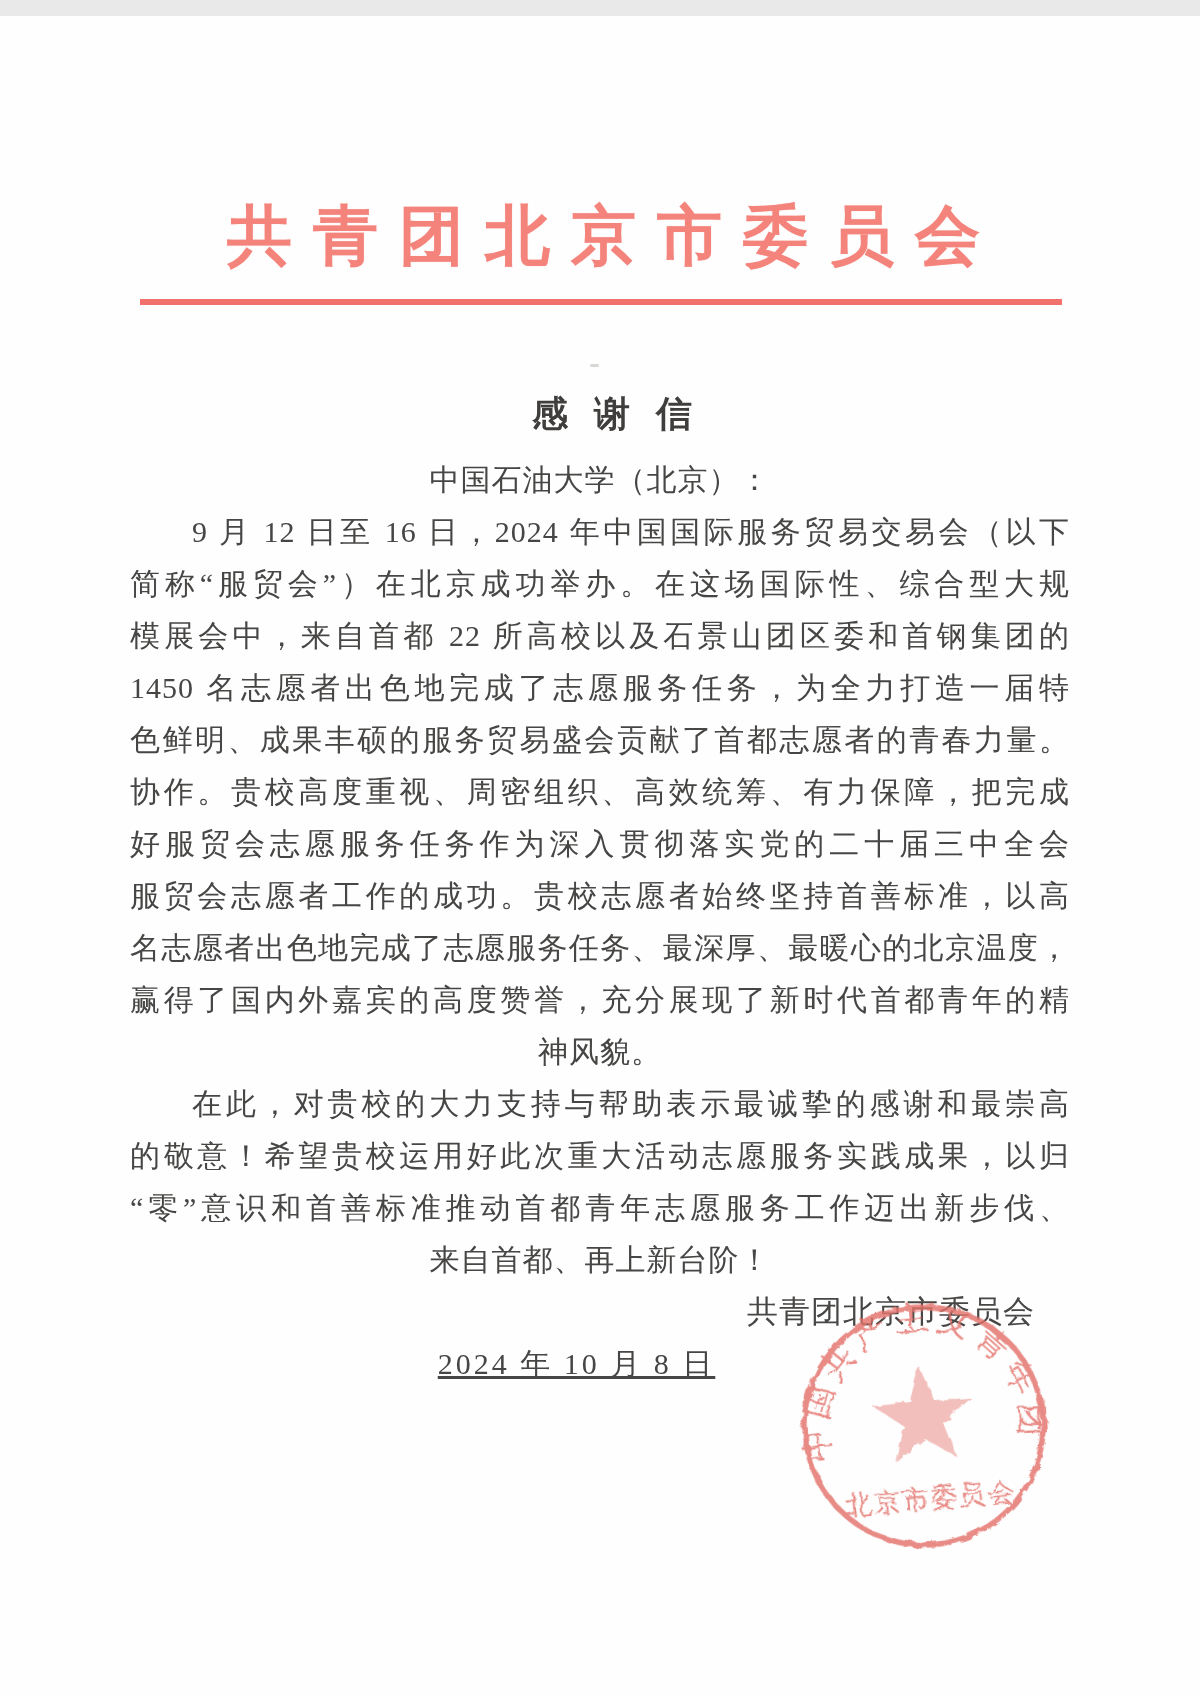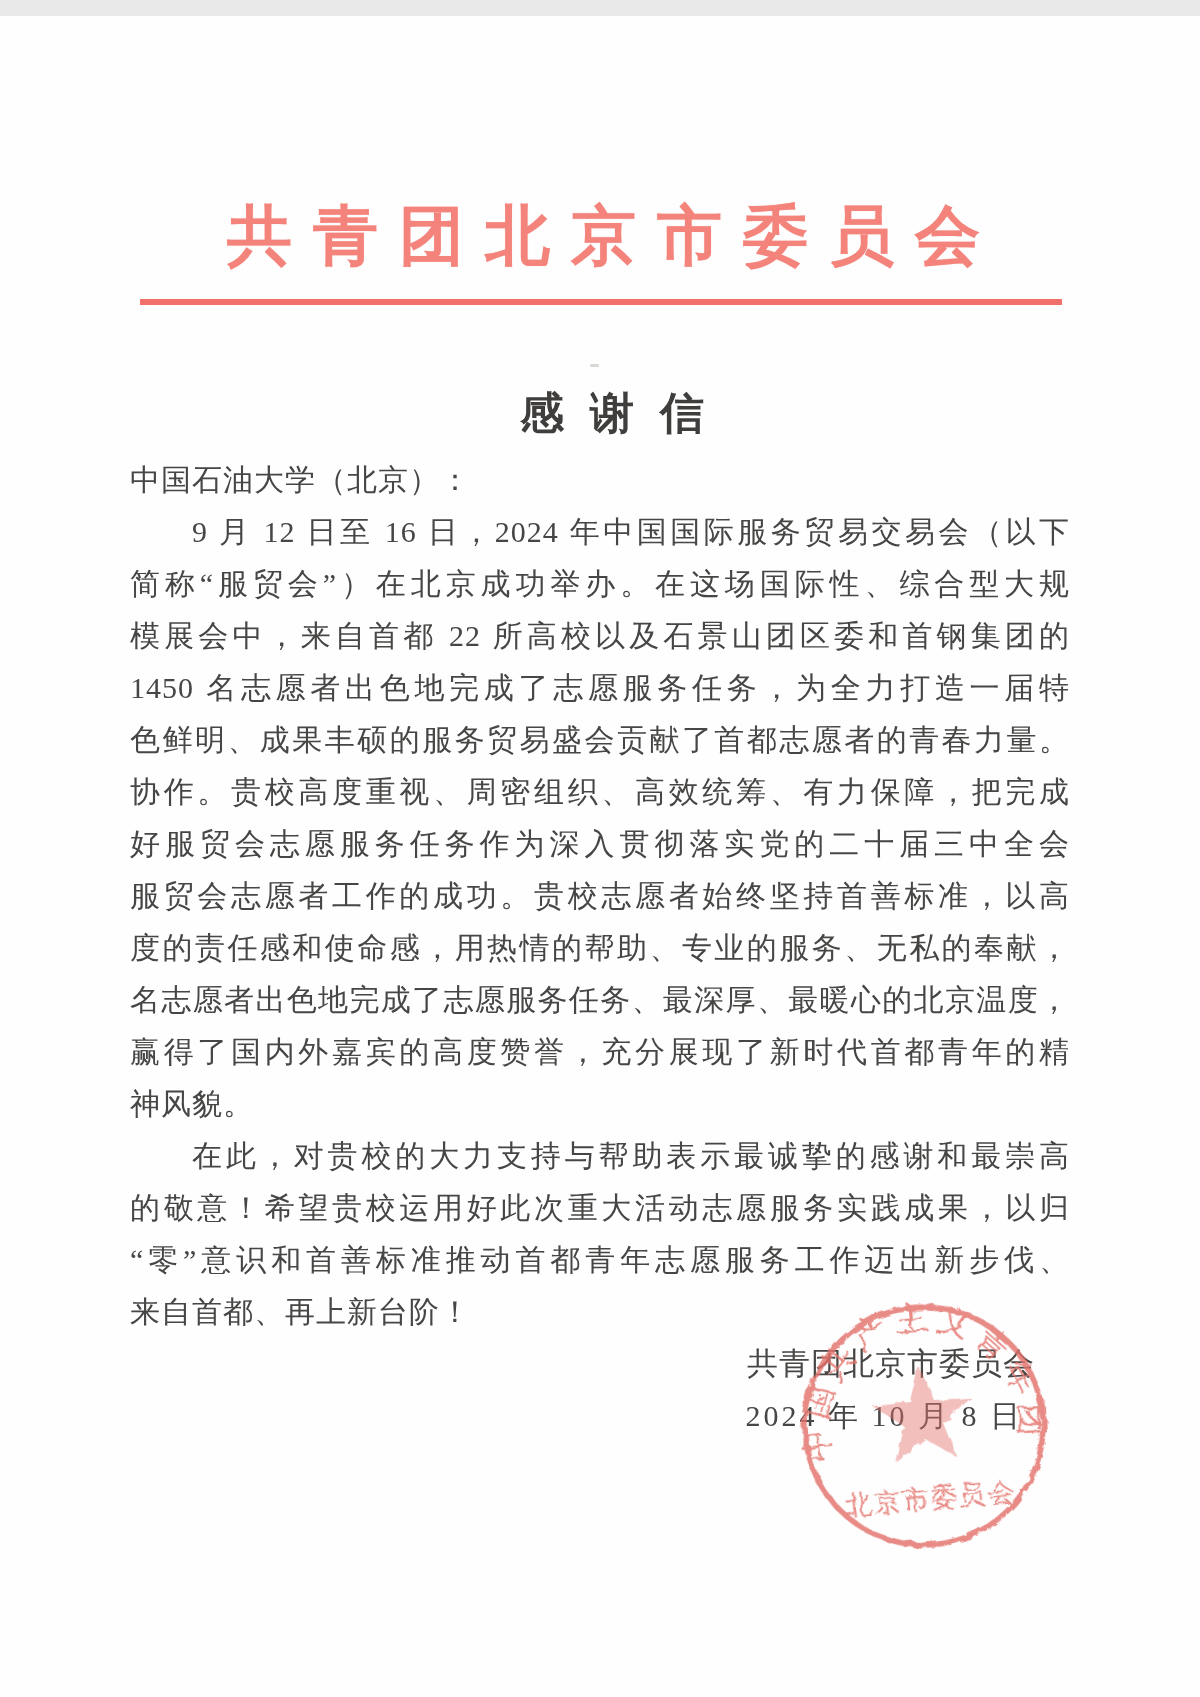--- a/index.html
+++ b/index.html
@@ -32,61 +32,62 @@
   }
   .rule{
     position:absolute;top:283px;left:140px;
     width:922px;height:6px;
     background:var(--red-rule);
   }
   
   .title{
     position:absolute;top:370px;left:0;width:100%;
     text-align:center;
-    font-size:44px;line-height:56px;
+    font-size:36px;line-height:56px;
     font-weight:700;
     letter-spacing:26px;
     padding-left:50px;
     box-sizing:border-box;
     color:var(--ink-title);
   }
   
   .body-block{
     position:absolute;top:438px;left:130px;width:940px;
     color:var(--ink);
     font-size:30px;
     line-height:52px;
     letter-spacing:1px;
   }
   .bline{
     height:52px;
     white-space:nowrap;
-    text-align:left;
+    text-align:center;
   }
   .bline.fill{
     white-space:normal;
     text-align:justify;
     text-align-last:justify;
     -moz-text-align-last:justify;
   }
   .bline.ind{text-indent:62px;}
   .sig-line{
     height:52px;line-height:52px;
     text-align:right;
     padding-right:35px;
     color:var(--ink);
     font-size:31px;
   }
   .date-line{
     height:52px;line-height:52px;
-    text-align:right;
+    text-align:center;
     padding-right:47px;
     color:var(--ink);
     font-size:30px;
     letter-spacing:3px;
+    text-decoration:underline;
   }
   
   .stamp{
     position:absolute;left:794px;top:1280px;
     width:260px;height:260px;
     pointer-events:none;
   }
   .stamp svg{width:100%;height:100%;}
   
   .artifact{
@@ -112,21 +113,20 @@
     <div>
         <div class="bline">中国石油大学（北京）：</div>
         <div class="bline ind fill">9 月 12 日至 16 日，2024 年中国国际服务贸易交易会（以下</div>
         <div class="bline fill">简称“服贸会”）在北京成功举办。在这场国际性、综合型大规</div>
         <div class="bline fill">模展会中，来自首都 22 所高校以及石景山团区委和首钢集团的</div>
         <div class="bline fill">1450 名志愿者出色地完成了志愿服务任务，为全力打造一届特</div>
         <div class="bline fill">色鲜明、成果丰硕的服务贸易盛会贡献了首都志愿者的青春力量。</div>
         <div class="bline fill">协作。贵校高度重视、周密组织、高效统筹、有力保障，把完成</div>
         <div class="bline fill">好服贸会志愿服务任务作为深入贯彻落实党的二十届三中全会</div>
         <div class="bline fill">服贸会志愿者工作的成功。贵校志愿者始终坚持首善标准，以高</div>
-        <div class="bline fill">度的责任感和使命感，用热情的帮助、专业的服务、无私的奉献，</div>
         <div class="bline fill">名志愿者出色地完成了志愿服务任务、最深厚、最暖心的北京温度，</div>
         <div class="bline fill">赢得了国内外嘉宾的高度赞誉，充分展现了新时代首都青年的精</div>
         <div class="bline">神风貌。</div>
         <div class="bline ind fill">在此，对贵校的大力支持与帮助表示最诚挚的感谢和最崇高</div>
         <div class="bline fill">的敬意！希望贵校运用好此次重大活动志愿服务实践成果，以归</div>
         <div class="bline fill">“零”意识和首善标准推动首都青年志愿服务工作迈出新步伐、</div>
         <div class="bline">来自首都、再上新台阶！</div>
       </div>
     <div class="sig-line">共青团北京市委员会</div>
     <div class="date-line">2024 年 10 月 8 日</div>

